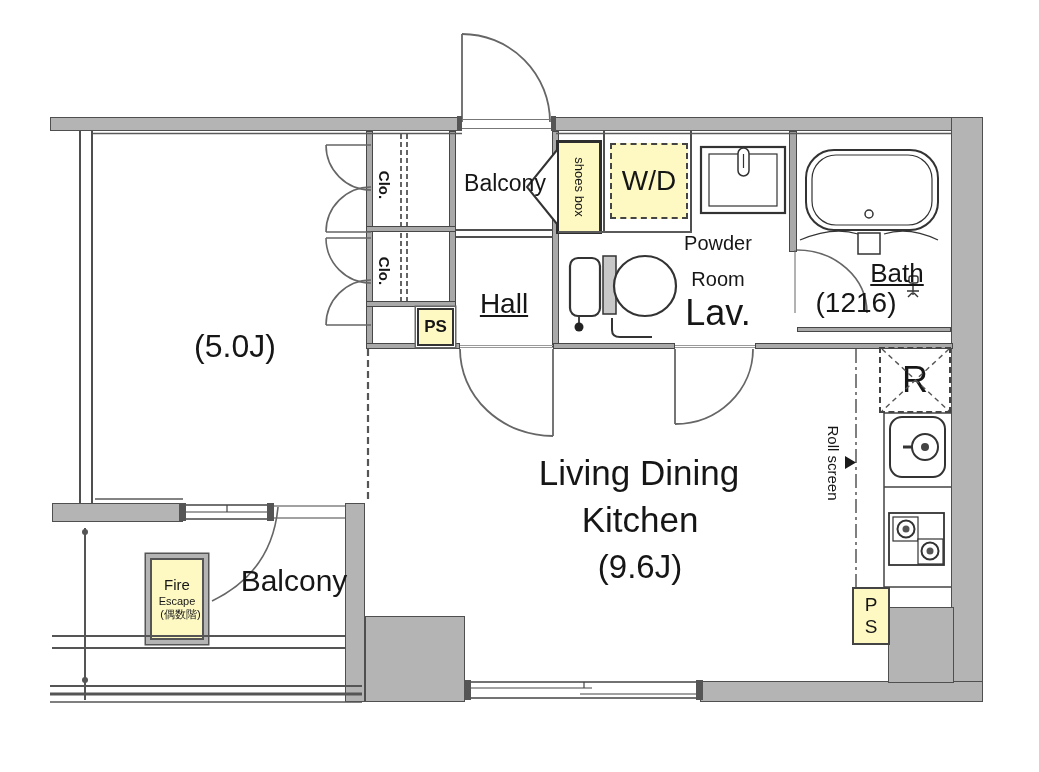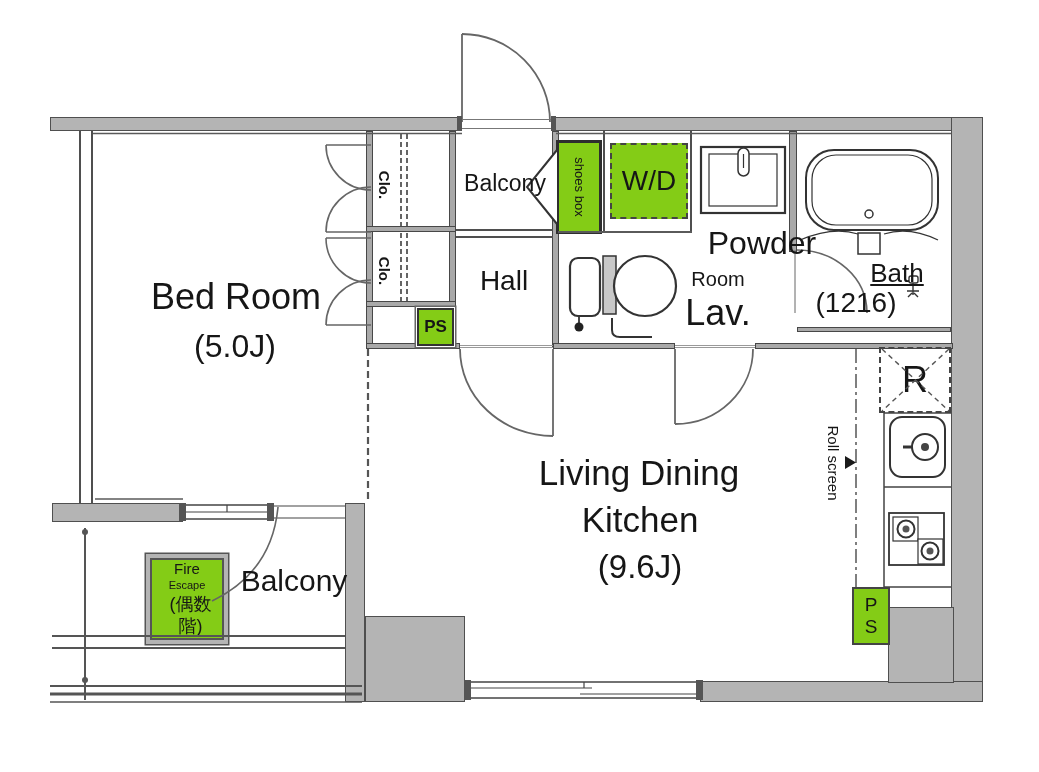--- a/index.html
+++ b/index.html
@@ -10,21 +10,21 @@
   }
   
   .wall { position:absolute; background:#b4b4b4; border:1.5px solid #4f4f4f; box-sizing:border-box; }
   
   .hwall { position:absolute; background:#ffffff; border-left:2.5px solid #4f4f4f; border-right:2.5px solid #4f4f4f; box-sizing:border-box; }
   
   .iwall { position:absolute; background:#a9a9a9; border:1.2px solid #474747; box-sizing:border-box; }
   .tline { position:absolute; background:#4f4f4f; }
   .label { position:absolute; transform:translate(-50%,-50%); white-space:nowrap; line-height:1; }
   .vlabel { position:absolute; transform:translate(-50%,-50%) rotate(90deg); white-space:nowrap; line-height:1; }
-  .box { position:absolute; background:#84cc16; box-sizing:border-box; display:flex; align-items:center; justify-content:center; }
+  .box { position:absolute; background:#fef9c3; box-sizing:border-box; display:flex; align-items:center; justify-content:center; }
   .dashedbox { border:2px dashed #444444; }
   svg.overlay { position:absolute; left:0; top:0; pointer-events:none; }
   .fe-line { line-height:1.25; text-align:center; }
 </style>
 </head>
 <body>
 
 <div class="canvas">
 
   <div class="wall" style="left:50px;  top:117px; width:412px; height:14px;"></div>
@@ -58,24 +58,24 @@
   </div>
   <div class="box dashedbox" style="left:879px; top:347px; width:72px; height:66px; background:transparent;">
     <span style="font-size:36px; font-weight:500;">R</span>
   </div>
   <div class="box" style="left:417px; top:308px; width:37px; height:38px; border:2px solid #333; box-shadow:0 0 0 1px #fff, 0 0 0 2.5px #666;">
     <span style="font-size:17px; font-weight:600;">PS</span>
   </div>
   <div class="box" style="left:852px; top:587px; width:38px; height:58px; border:2px solid #444;">
     <span style="font-size:19px; width:15px; word-break:break-all; text-align:center; line-height:1.15;">PS</span>
   </div>
-  <div class="box" style="left:150px; top:558px; width:74px; height:82px; border:2px solid #555; box-shadow:0 0 0 4px #b4b4b4, 0 0 0 5.5px #555; flex-direction:column;">
+  <div class="box" style="left:150px; top:558px; width:54px; height:82px; border:2px solid #555; box-shadow:0 0 0 4px #b4b4b4, 0 0 0 5.5px #555; flex-direction:column;">
     <span class="fe-line" style="font-size:15px;">Fire</span>
     <span class="fe-line" style="font-size:11px;">Escape</span>
-    <span class="fe-line" style="font-size:18px;margin-left:7px;">(偶数階)</span>
+    <span class="fe-line" style="font-size:11px;margin-left:7px;">(偶数階)</span>
   </div>
 
   <svg class="overlay" width="1039" height="772" viewBox="0 0 1039 772">
 
     <g stroke="#5a5a5a" stroke-width="1.3" fill="none">
       <path d="M 93,133.5 H 462 M 556,133.5 H 951"></path>
       <path d="M 95,499 H 183"></path>
       <path d="M 558,232 H 692" stroke-width="1.8"></path>
     </g>
 
@@ -193,25 +193,24 @@
       <path d="M 85,528 V 700" stroke-width="2"></path>
       <circle cx="85" cy="532" r="3" fill="#555" stroke="none"></circle>
       <circle cx="85" cy="680" r="3" fill="#555" stroke="none"></circle>
       <path d="M 52,636 H 345 M 52,648 H 345" stroke-width="1.8"></path>
       <path d="M 50,686 H 362" stroke-width="2"></path>
       <path d="M 50,694 H 362" stroke-width="3"></path>
       <path d="M 50,702 H 362" stroke-width="1.5"></path>
     </g>
   </svg>
 
-  <div class="label" style="left:236px; top:297px; font-size:36px;">Bed Room</div>
   <div class="label" style="left:235px; top:346px; font-size:32px;">(5.0J)</div>
   <div class="label" style="left:505px; top:183px; font-size:23px;">Balcony</div>
-  <div class="label" style="left:504px; top:281px; font-size:28px;">Hall</div>
-  <div class="label" style="left:718px; top:243px; font-size:32px;margin-left:44px;">Powder</div>
+  <div class="label" style="left:504px; top:304px; font-size:28px;text-decoration:underline;">Hall</div>
+  <div class="label" style="left:718px; top:243px; font-size:20px;">Powder</div>
   <div class="label" style="left:718px; top:279px; font-size:20px;">Room</div>
   <div class="label" style="left:718px; top:313px; font-size:36px;">Lav.</div>
   <div class="label" style="left:897px; top:273px; font-size:26px;text-decoration:underline;">Bath</div>
   <div class="label" style="left:856px; top:303px; font-size:28px;">(1216)</div>
   <div class="label" style="left:640px; top:519px; font-size:35px;">Kitchen</div>
   <div class="label" style="left:639px; top:472px; font-size:35px;">Living Dining</div>
   <div class="label" style="left:640px; top:566px; font-size:33px;">(9.6J)</div>
   <div class="label" style="left:294px; top:581px; font-size:30px;">Balcony</div>
 
   <div class="vlabel" style="left:384px; top:185px; font-size:15px; font-weight:600;">Clo.</div>

